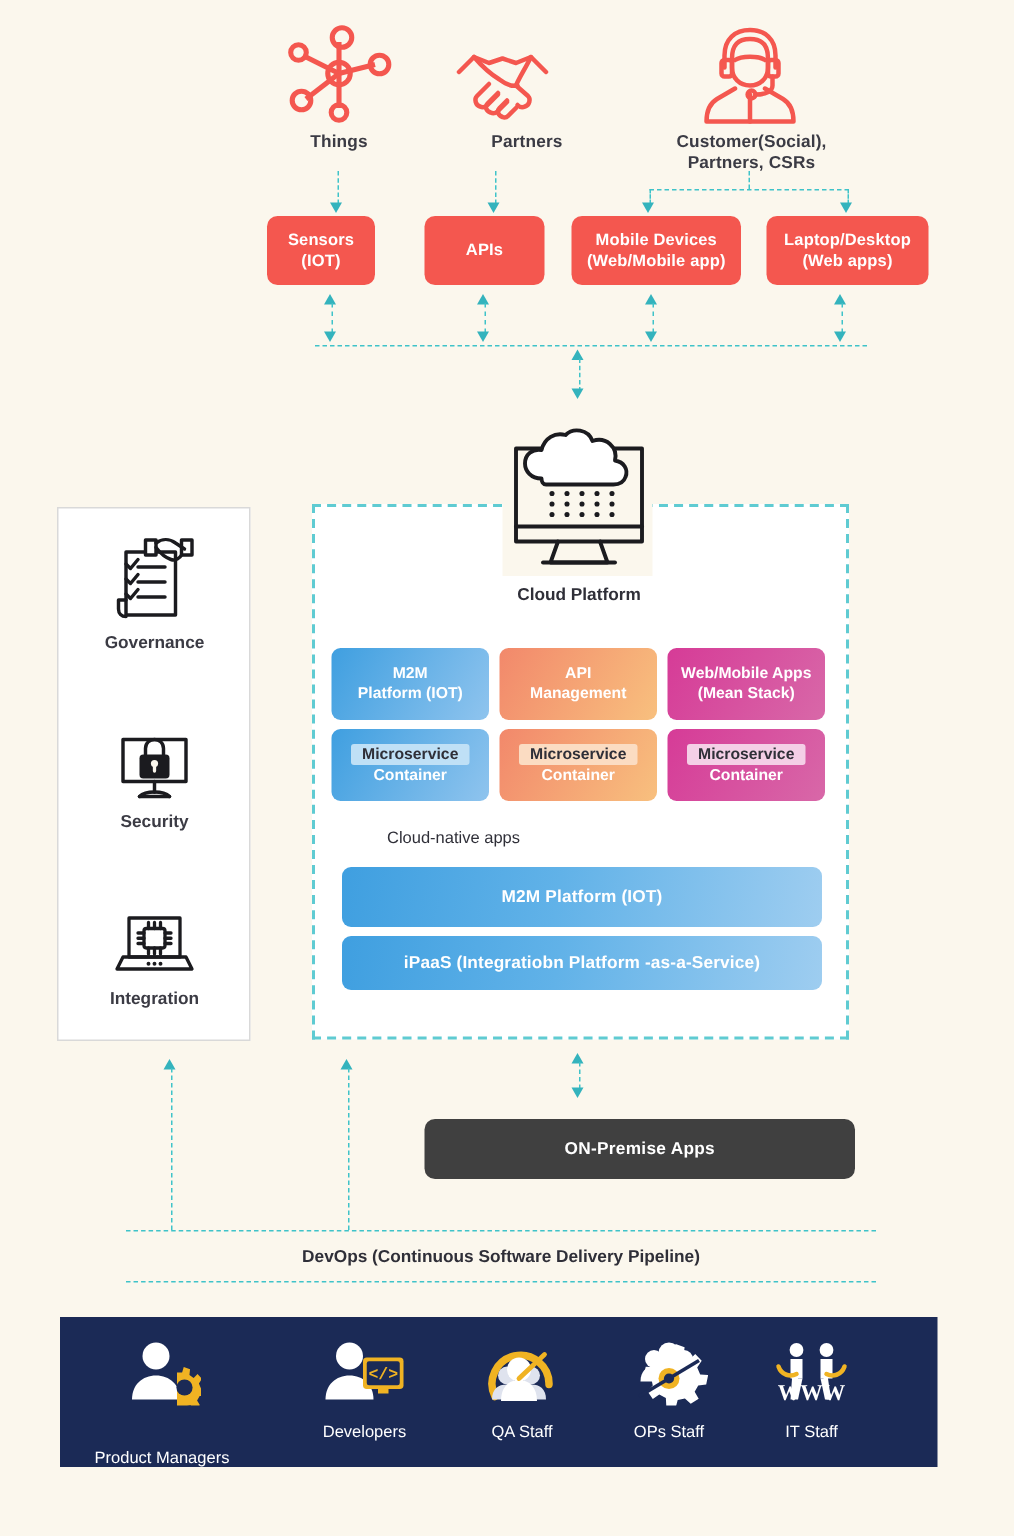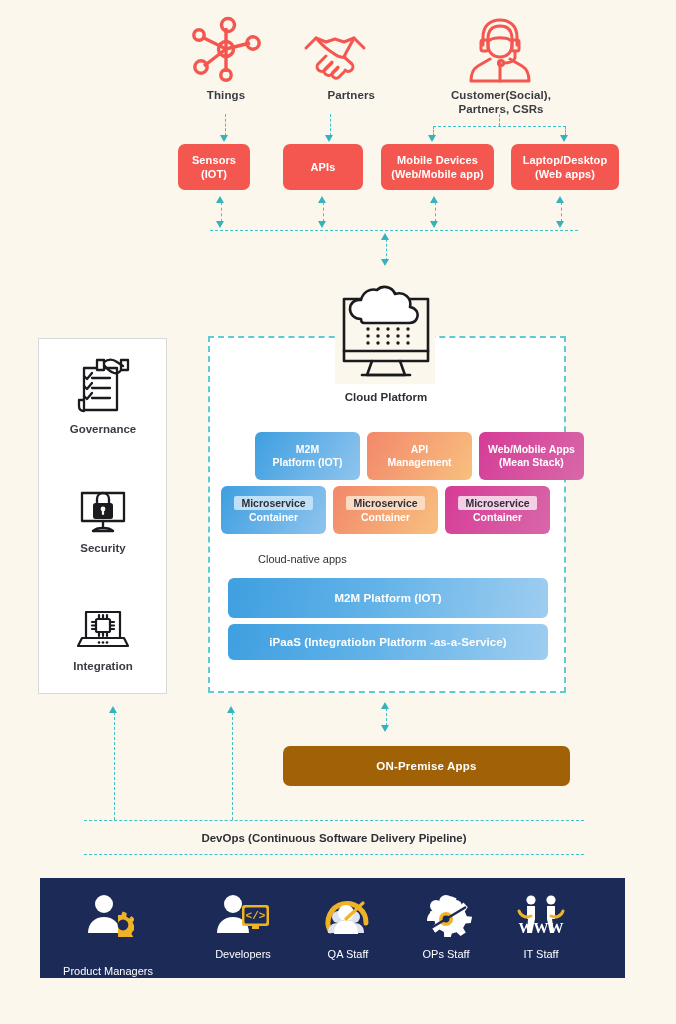--- a/index.html
+++ b/index.html
@@ -76,21 +76,20 @@
 
   
   .tile {
     border-radius: 6px;
     color: #ffffff;
     font-size: 10.5px;
     font-weight: bold;
     line-height: 13px;
     display: flex; align-items: center; justify-content: center;
     text-align: center;
-    margin-left: 34px;
   }
   .tile-blue  { background: linear-gradient(120deg,#3f9fe0 0%, #8fc4ee 100%); }
   .tile-orange{ background: linear-gradient(120deg,#f2886b 0%, #f8c07e 100%); }
   .tile-pink  { background: linear-gradient(120deg,#d63b97 0%, #d868a8 100%); }
 
   .ms-tile {
     border-radius: 6px;
     display: flex; flex-direction: column;
     align-items: center; justify-content: center;
     color: #ffffff; font-size: 10.5px; font-weight: bold; line-height: 14px;
@@ -111,21 +110,21 @@
 
   .wide-bar {
     border-radius: 6px;
     background: linear-gradient(100deg,#3f9fe0 0%, #61b2e8 45%, #9ecdf0 100%);
     color: #ffffff; font-size: 11.5px; font-weight: bold;
     display: flex; align-items: center; justify-content: center;
     letter-spacing: .1px;
   }
 
   .onprem {
-    background: #a16207; border-radius: 7px;
+    background: #404040; border-radius: 7px;
     color: #ffffff; font-size: 11.5px; font-weight: bold;
     display: flex; align-items: center; justify-content: center;
     letter-spacing: .2px;
   }
 
   .devops-label {
     font-size: 11.5px; font-weight: bold; color: #2f2f38; text-align: center;
   }
 
   

